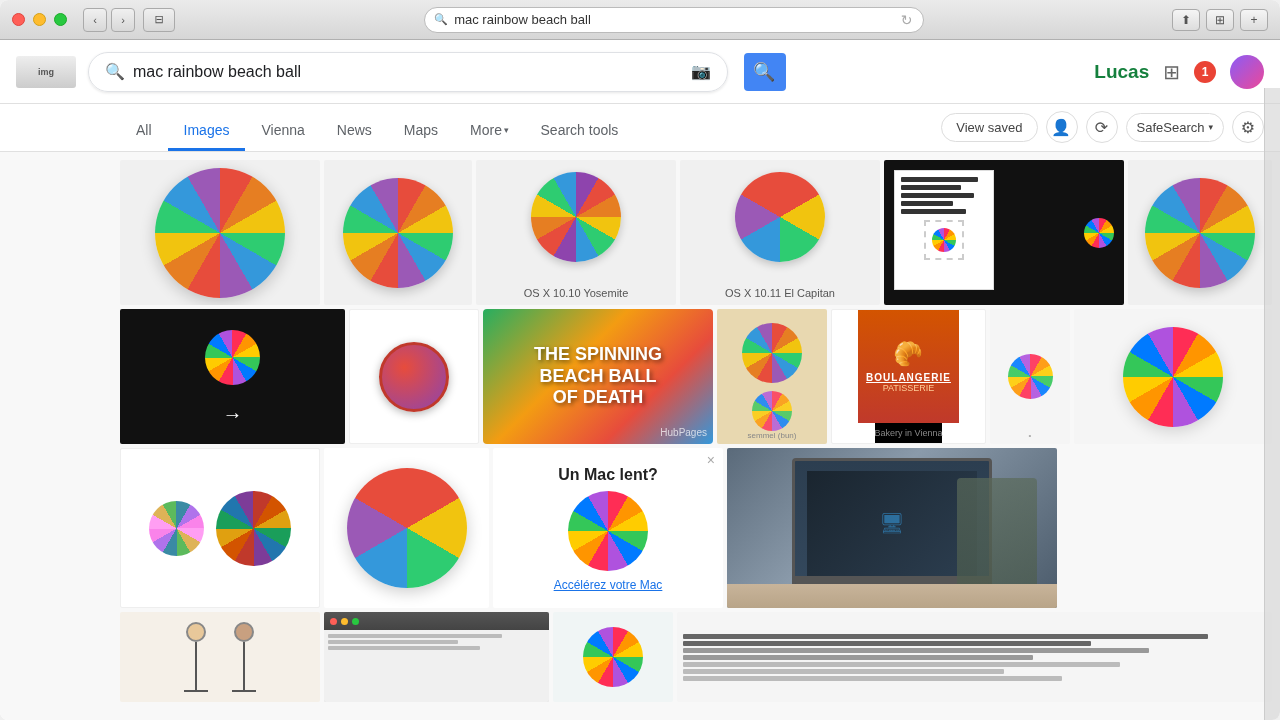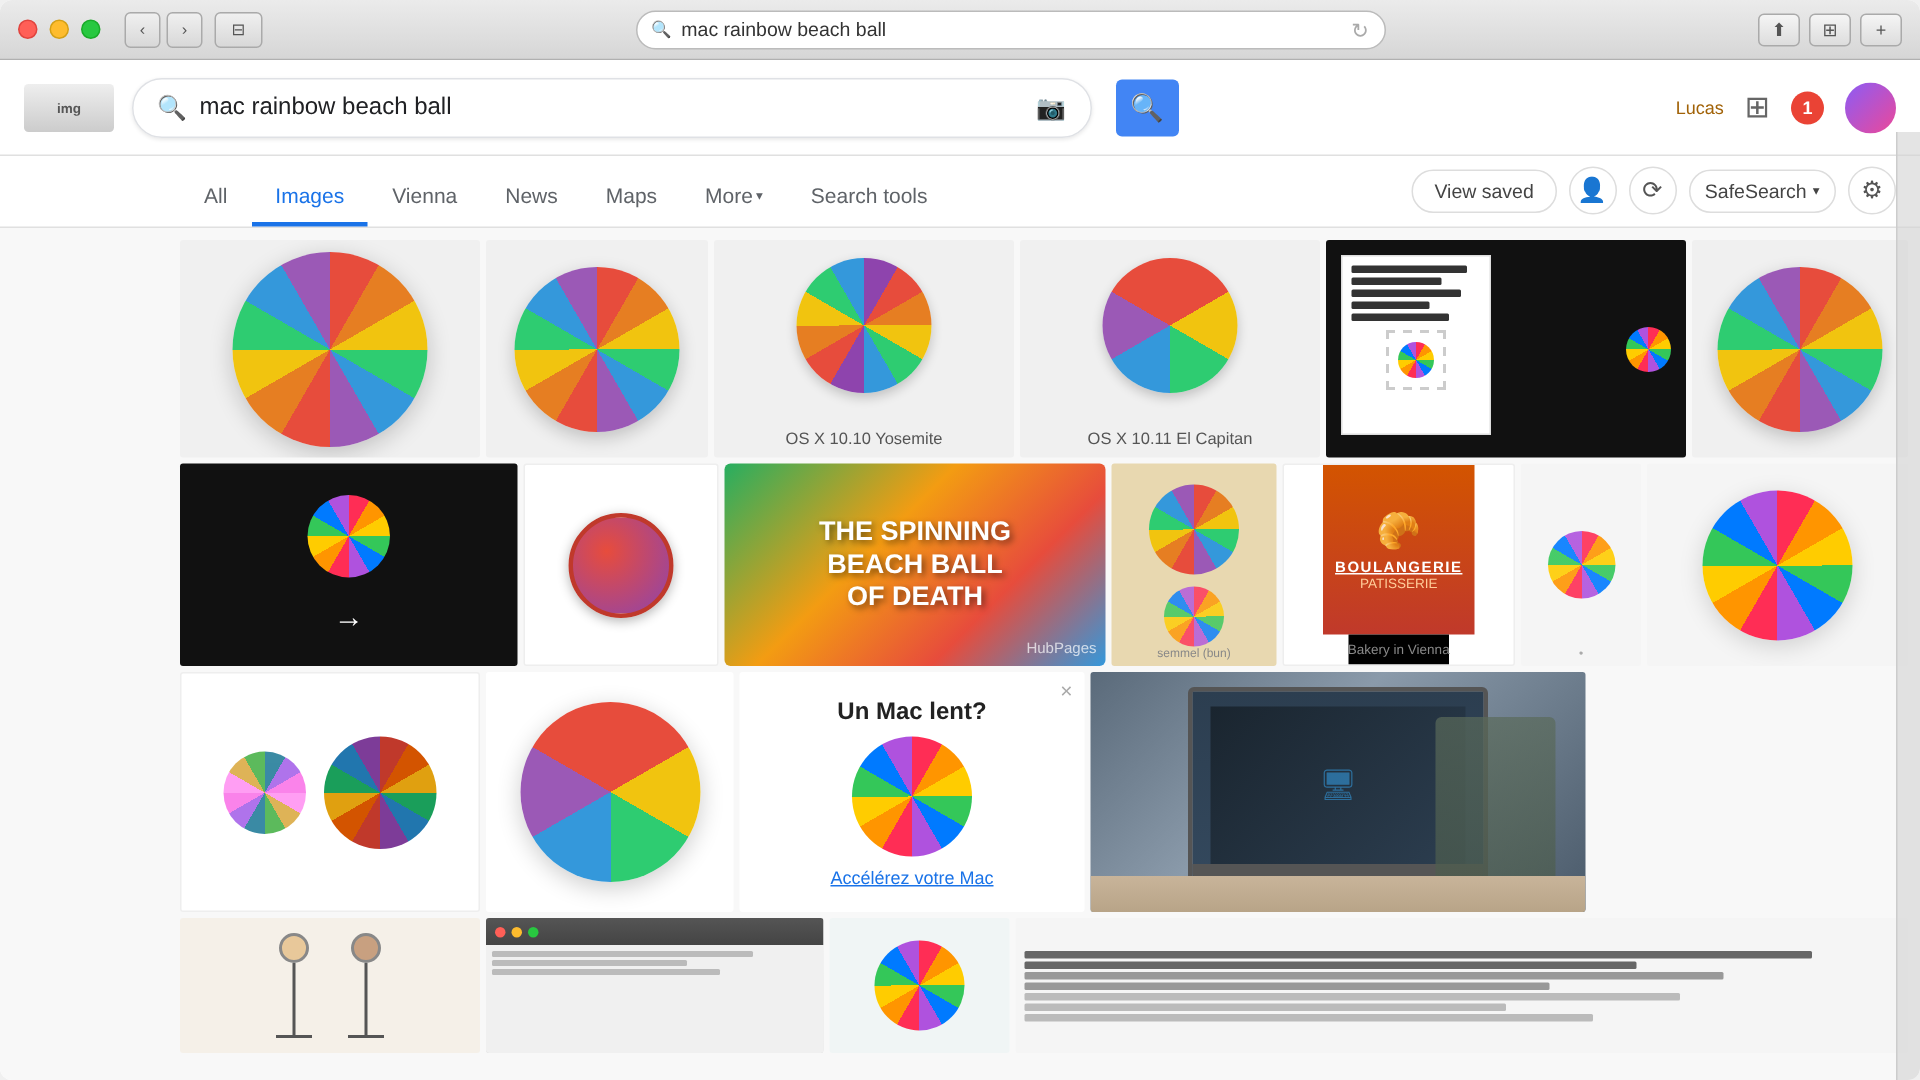--- a/index.html
+++ b/index.html
@@ -169,21 +169,21 @@
     <div class="search-box" style="flex:1;max-width:640px;">
       <span style="font-size:16px;color:#aaa;">🔍</span>
       <span style="font-size:16px;color:#202124;flex:1;">mac rainbow beach ball</span>
       <span style="font-size:16px;color:#aaa;cursor:pointer;">📷</span>
     </div>
     <div class="search-btn" style="background:#4285f4;width:42px;height:38px;border-radius:4px;display:flex;align-items:center;justify-content:center;cursor:pointer;margin-left:4px;">
       <span style="color:white;font-size:18px;">🔍</span>
     </div>
 
     <div class="user-area">
-      <span style="font-size:12px;color:#a16207;">Lucas</span>
+      <span style="font-size:19px;color:#15803d;font-weight:bold;">Lucas</span>
       <span style="font-size:20px;color:#666;cursor:pointer;">⊞</span>
       <div class="notif-badge">
         <span>1</span>
       </div>
       <div class="avatar" style="width:34px;height:34px;border-radius:50%;overflow:hidden;">
         <div style="width:100%;height:100%;background:linear-gradient(135deg,#8b5cf6,#ec4899);"></div>
       </div>
     </div>
   </div>
 
@@ -279,21 +279,21 @@
         <div style="display:flex;flex-direction:column;align-items:center;gap:8px;">
           <div class="beach-ball-bright" style="width:55px;height:55px;"></div>
           <span style="color:white;font-size:20px;margin-top:8px;">→</span>
         </div>
       </div>
 
       <div class="img-cell" style="width:130px;height:135px;background:#fff;border:1px solid #eee;">
         <div style="width:70px;height:70px;border-radius:50%;background:radial-gradient(circle at 35% 35%, #e74c3c, #8e44ad);box-shadow:0 2px 8px rgba(0,0,0,0.3);border:3px solid #c0392b;"></div>
       </div>
 
-      <div class="img-cell" style="width:254px;height:135px;background:linear-gradient(135deg,#27ae60 0%,#f39c12 40%,#e74c3c 70%,#3498db 100%);border-radius:4px;">
+      <div class="img-cell" style="width:230px;height:135px;background:linear-gradient(135deg,#27ae60 0%,#f39c12 40%,#e74c3c 70%,#3498db 100%);border-radius:4px;">
         <div style="text-align:center;color:white;font-family:Impact,Arial Black,sans-serif;font-size:18px;font-weight:900;text-transform:uppercase;line-height:1.2;text-shadow:2px 2px 4px rgba(0,0,0,0.5);padding:8px;">
           <span>THE SPINNING</span><br>
           <span>BEACH BALL</span><br>
           <span>OF DEATH</span>
         </div>
         <div style="position:absolute;bottom:6px;right:6px;font-size:10px;color:rgba(255,255,255,0.7);">HubPages</div>
       </div>
 
       <div class="img-cell" style="width:110px;height:135px;background:#e8d8b0;flex-direction:column;gap:8px;">
         <div class="beach-ball-gradient" style="width:60px;height:60px;"></div>

